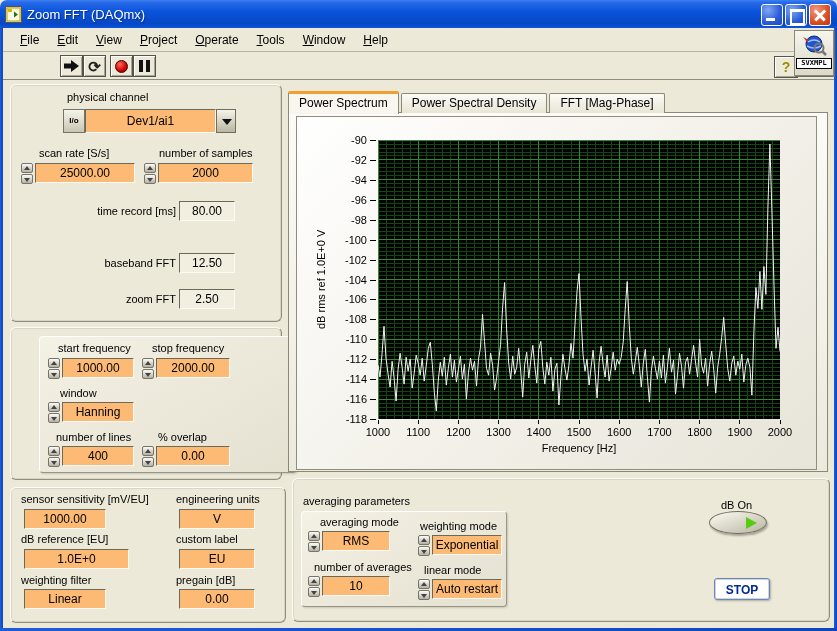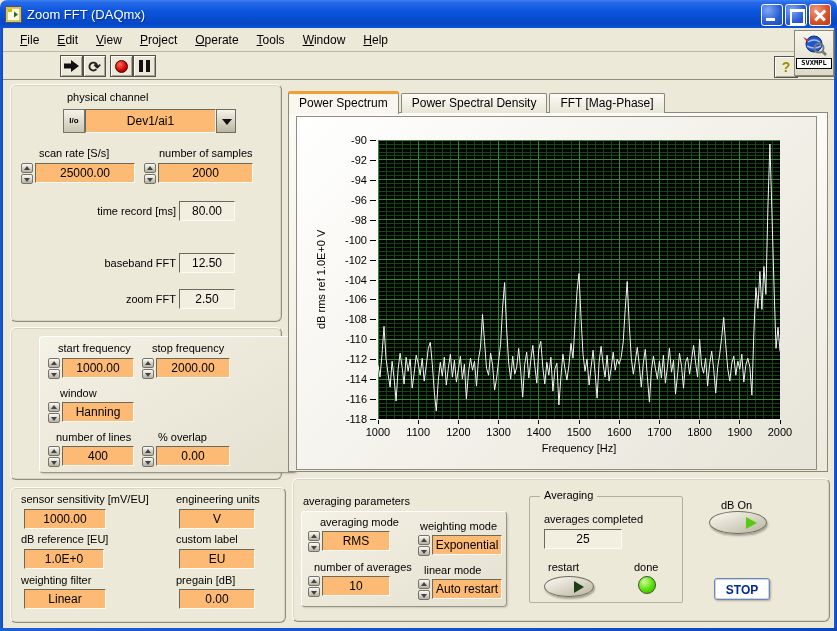--- a/index.html
+++ b/index.html
@@ -233,21 +233,21 @@
           <b class="dn"></b>
         </span>
       <span class="field" style="left:116px;top:109px;width:74px;">0.00</span>
     </div>
   </div>
 
   <div class="gpanel" style="left:10px;top:487px;width:276px;height:136px;">
     <span class="lbl" style="left:10px;top:5px;">sensor sensitivity [mV/EU]</span>
     <span class="field" style="left:13px;top:21px;width:82px;">1000.00</span>
     <span class="lbl" style="left:10px;top:45px;">dB reference [EU]</span>
-    <span class="field" style="left:13px;top:61px;width:80px;">1.0E+0</span>
+    <span class="field" style="left:13px;top:61px;width:105px;">1.0E+0</span>
     <span class="lbl" style="left:10px;top:86px;">weighting filter</span>
     <span class="field" style="left:13px;top:101px;width:82px;">Linear</span>
 
     <span class="lbl" style="left:165px;top:5px;">engineering units</span>
     <span class="field" style="left:168px;top:21px;width:76px;">V</span>
     <span class="lbl" style="left:165px;top:45px;">custom label</span>
     <span class="field" style="left:168px;top:61px;width:76px;">EU</span>
     <span class="lbl" style="left:165px;top:86px;">pregain [dB]</span>
     <span class="field" style="left:168px;top:101px;width:76px;">0.00</span>
   </div>
@@ -277,31 +277,20 @@
       <span class="field" style="left:20px;top:64px;width:68px;">10</span>
 
       <span class="lbl" style="left:122px;top:52px;">linear mode</span>
       <span class="spin" style="left:116px;top:67px;">
           <b class="up"></b>
           <b class="dn"></b>
         </span>
       <span class="field" style="left:130px;top:67px;width:70px;">Auto restart</span>
     </div>
 
-    <div class="groupbox" style="left:236px;top:17px;width:154px;height:107px;">
-      <span class="legend">Averaging</span>
-      <span class="lbl" style="left:14px;top:16px;">averages completed</span>
-      <span class="ind" style="left:14px;top:32px;width:78px;">25</span>
-      <span class="lbl" style="left:18px;top:64px;">restart</span>
-      <span class="oval" style="left:14px;top:79px;width:50px;height:21px;">
-        <i class="arrow" style="border-left:10px solid #223c12;"></i>
-      </span>
-      <span class="lbl" style="left:104px;top:64px;">done</span>
-      <span class="led" style="left:108px;top:79px;"></span>
-    </div>
 
     <span class="lbl" style="left:428px;top:20px;">dB On</span>
     <span class="oval" style="left:416px;top:32px;width:58px;height:23px;">
       <i class="arrow" style="border-left:11px solid #55cc11;"></i>
     </span>
     <button class="stop-btn" style="left:421px;top:99px;width:56px;height:22px;">STOP</button>
   </div>
 
   <div class="tabs">
     <div class="tab active">Power Spectrum</div>

